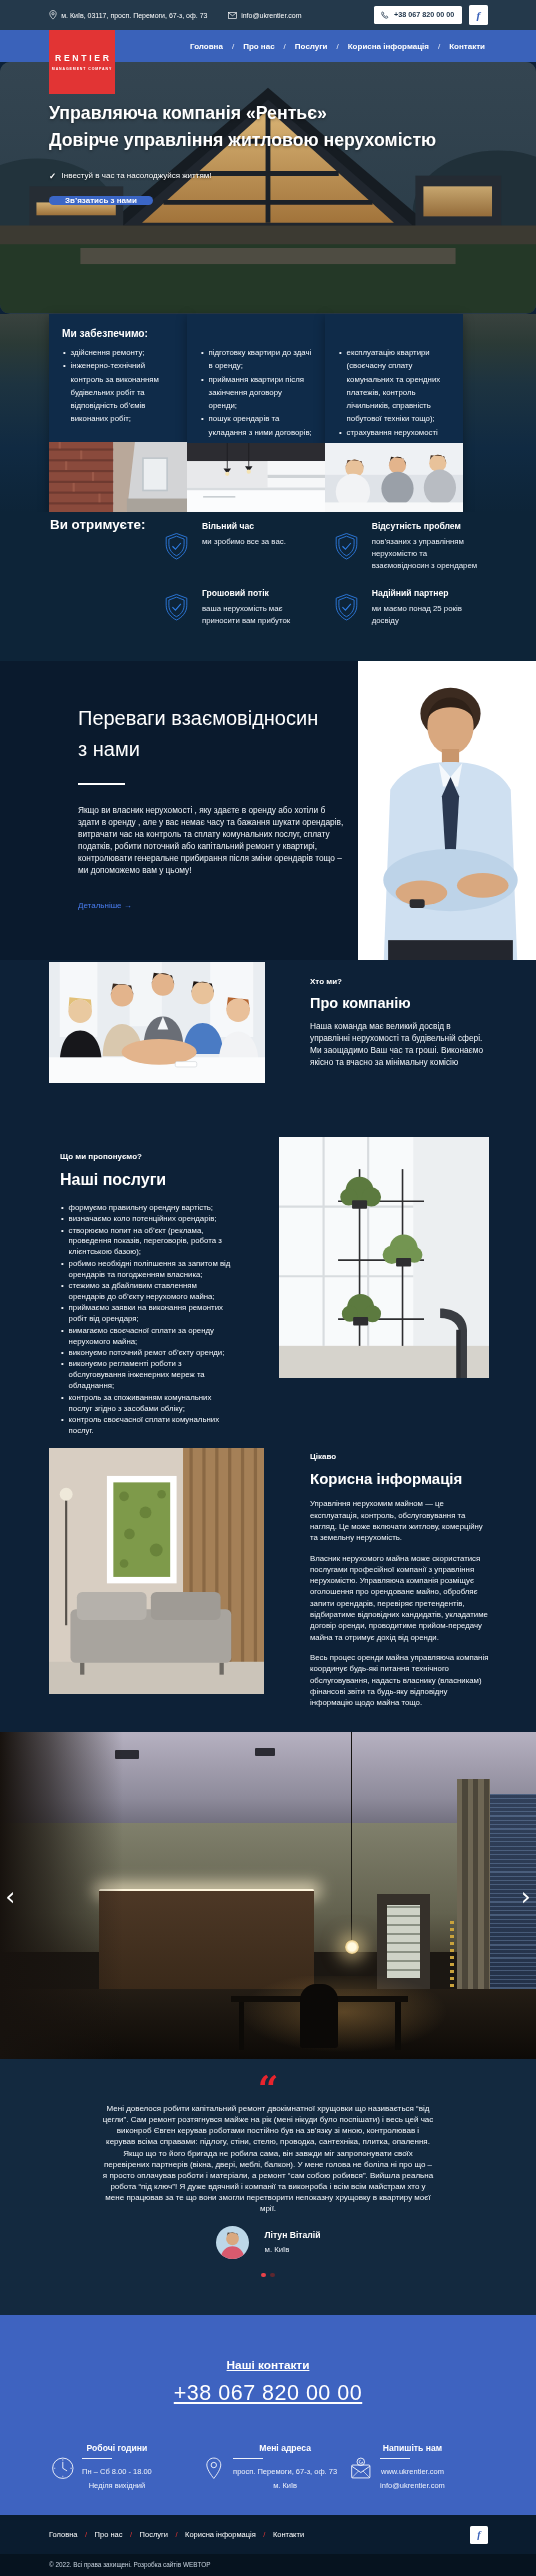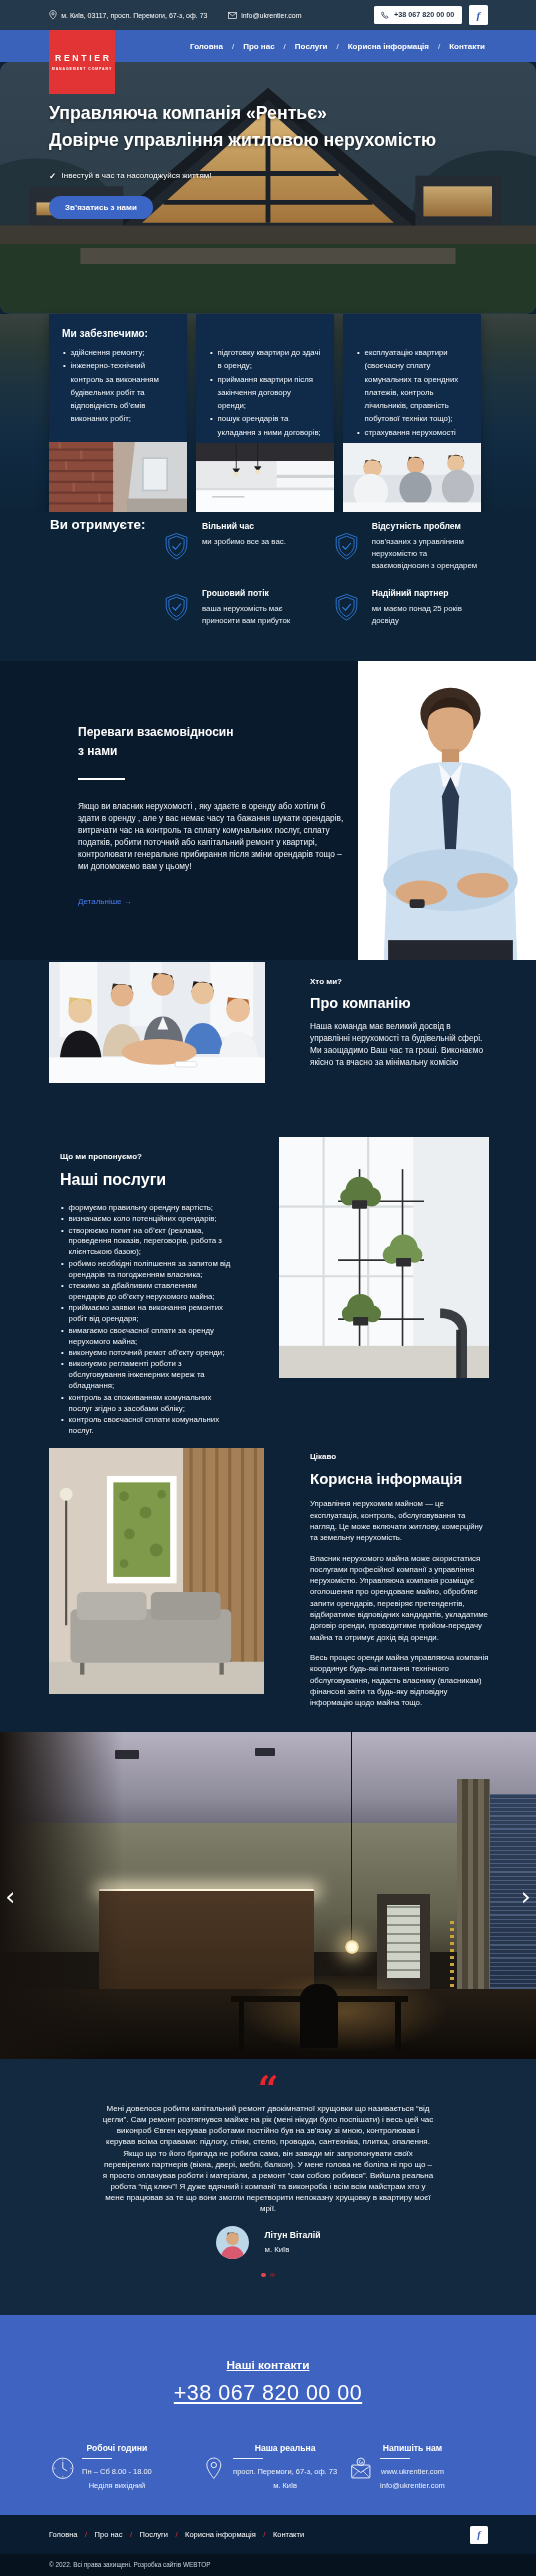--- a/index.html
+++ b/index.html
@@ -26,26 +26,26 @@
   .logo-tag { font-size:3.5px; font-weight:700; letter-spacing:0.9px; margin-top:3.8px; }
 
   
   .hero { height:252px; position:relative; overflow:hidden; background:#2a3b48;border-radius:10px; }
   .hero-art { position:absolute; inset:0; }
   .hero-content { position:absolute; left:49px; top:38px; z-index:2; }
   .hero-title { font-size:17.7px; font-weight:700; line-height:1.55; text-shadow:0 0.5px 3.2px rgba(0,0,0,.45); }
   .hero-check { display:flex; align-items:center; gap:5.4px; margin-top:16px; font-size:8px; text-shadow:0 0.5px 2.1px rgba(0,0,0,.5); }
   .check-glyph { font-size:8.6px; font-weight:700; }
   .hero-cta { margin-top:15px; display:inline-block; background:#3b66c6; color:#fff; font-size:8px; font-weight:700;
-              padding:7px 16px; border-radius:536px; border:none; cursor:pointer; }
+              padding:0 16px; border-radius:536px; border:none; cursor:pointer; }
 
   
   .provide { height:198px; position:relative;
     background:linear-gradient(180deg,#39423e 0px,#2b3a36 29.5px,#1d3340 70px,#102a42 134px,#0d2438 100%); }
-  .cards { position:absolute; left:49px; top:0; display:flex; gap:9px; }
+  .cards { position:absolute; left:49px; top:0; display:flex; gap:0; }
   .card { width:138px; height:198px; background:#0f2b49; display:flex; flex-direction:column; box-shadow:0 3.2px 9.7px rgba(0,0,0,.35); }
   .card-body { padding:14px 13px 4.3px 13px; }
   .card.no-title .card-body { padding-top:32px; }
   .card-title { font-size:10.2px; font-weight:700; margin-bottom:7px; }
   .card ul { list-style:none; }
   .card li { font-size:7.8px; line-height:1.7; padding-left:8.6px; position:relative; color:#f4f7fb; }
   .card li::before { content:"•"; position:absolute; left:1.1px; }
   .card-photo { height:70px; margin-top:auto; position:relative; overflow:hidden; }
   .card-photo svg { display:block; width:100%; height:100%; }
 
@@ -55,21 +55,21 @@
   .benefit-grid { position:absolute; left:164px; top:9px; width:327px; display:grid; grid-template-columns:152px 152px; column-gap:17.7px; row-gap:16px; }
   .benefit { display:flex; }
   .benefit-icon { width:25px; flex:0 0 25px; }
   .benefit-text { margin-left:13px; }
   .benefit-title { font-size:8.6px; font-weight:700; margin-bottom:4.8px; }
   .benefit-desc { font-size:7.8px; line-height:1.55; color:#e9eef6; }
 
   
   .advantages { height:299px; background:#0a1a2d; position:relative; overflow:hidden; }
   .adv-content { position:absolute; left:78px; top:42px; width:268px; }
-  .adv-title { font-size:12px; font-weight:700; line-height:1.55;margin-top:20px; }
+  .adv-title { font-size:20px; font-weight:400; line-height:1.55; }
   .adv-rule { width:47px; height:2.1px; background:#fff; margin:18px 0 19.3px; }
   .adv-text { font-size:8.3px; line-height:1.45; color:#f2f6fa; }
   .adv-link { display:inline-block; margin-top:25px; color:#4a7df0; font-size:8px; cursor:pointer; text-decoration:none; }
   .adv-photo { position:absolute; right:0; top:0; width:178px; height:299px; background:#fff; }
   .adv-photo svg { display:block; width:100%; height:100%; }
 
   
   .about { height:177px; background:#0d2137; position:relative; }
   .about-photo { position:absolute; left:49px; top:2.1px; width:216px; height:121px; overflow:hidden; }
   .about-photo svg { display:block; width:100%; height:100%; }
@@ -628,21 +628,21 @@
           <div class="c-line">Пн – Сб 8.00 - 18.00</div>
           <div class="c-line">Неділя вихідний</div>
         </div>
       </div>
       <div class="c-col">
         <svg class="c-icon" viewBox="0 0 44 44" fill="none" stroke="#fff" stroke-width="1.6">
           <path d="M22 3c-7.5 0-13 5.5-13 13 0 9.5 13 25 13 25s13-15.5 13-25c0-7.5-5.5-13-13-13z"></path>
             <circle cx="22" cy="16" r="5"></circle>
         </svg>
         <div class="c-body">
-          <div class="c-col-title">Наша реальна</div>
+          <div class="c-col-title">Мені адреса</div>
           <div class="c-rule"></div>
           <div class="c-line">просп. Перемоги, 67-з, оф. 73</div>
           <div class="c-line">м. Київ</div>
         </div>
       </div>
       <div class="c-col">
         <svg class="c-icon" viewBox="0 0 44 44" fill="none" stroke="#fff" stroke-width="1.6">
           <rect x="5" y="16" width="34" height="24" rx="2"></rect>
             <path d="M5 18 22 30l17-12"></path>
             <path d="M5 40 18 27M39 40 26 27" stroke-width="1.2"></path>

